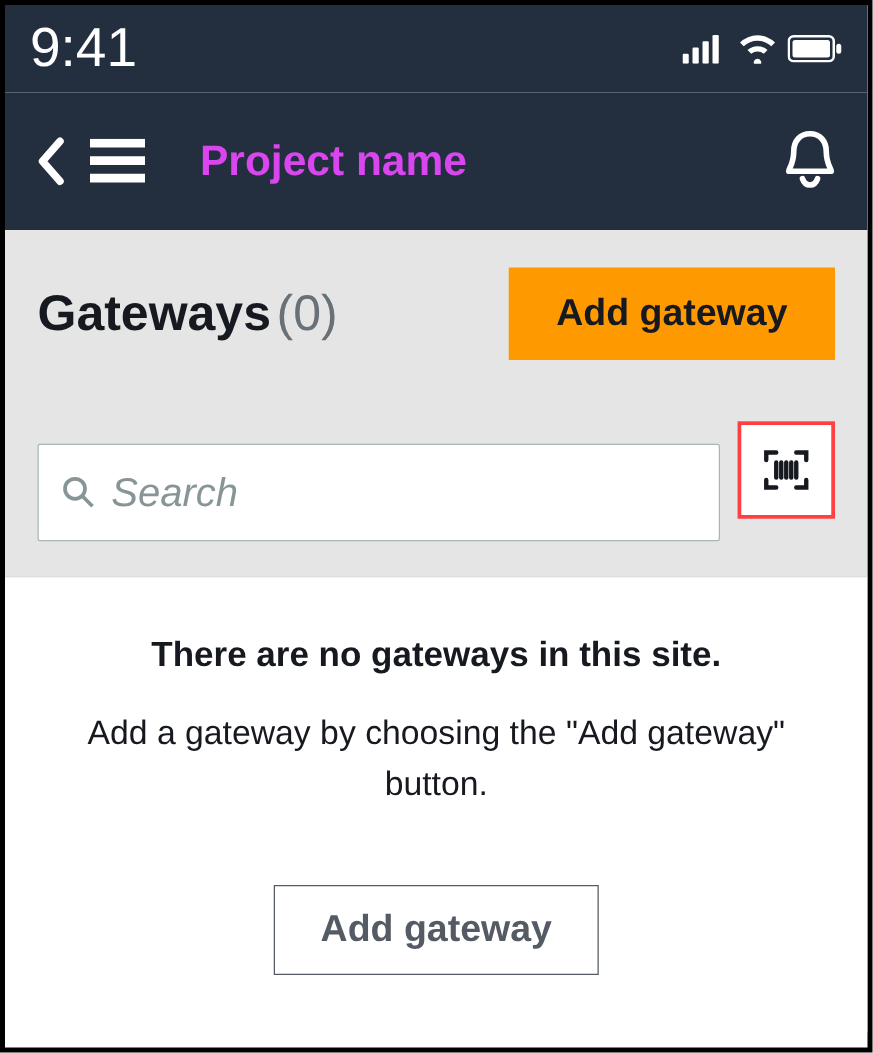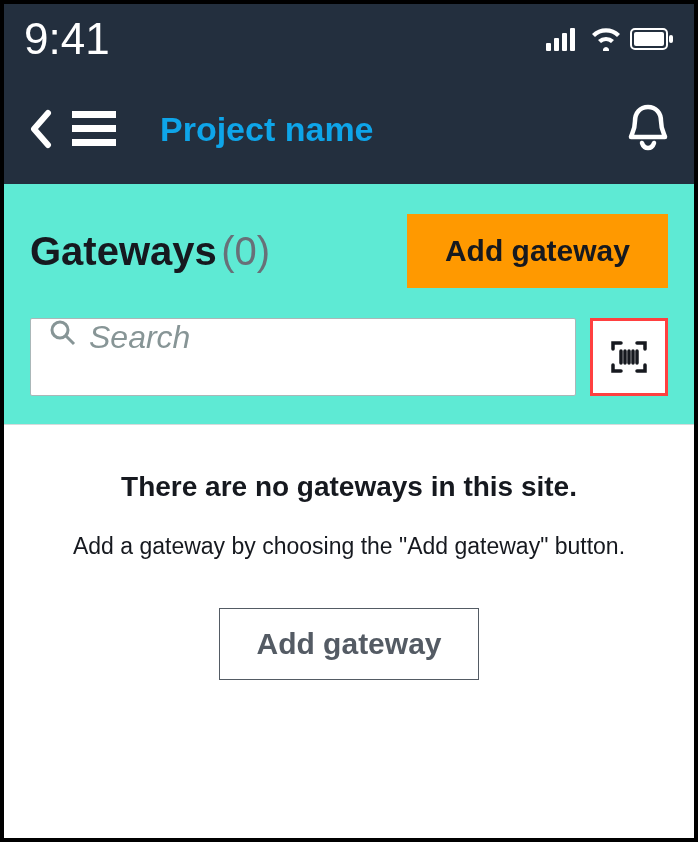--- a/index.html
+++ b/index.html
@@ -28,21 +28,21 @@
       font-size: 44px;
       font-weight: 500;
     }
     .status-icons {
       display: flex;
       align-items: center;
       gap: 8px;
     }
     .header {
       background: #232f3e;
-      color: #0ea5e9;
+      color: #d946ef;
       height: 110px;
       display: flex;
       align-items: center;
       padding: 0 24px;
       gap: 20px;
     }
     .back-btn {
       display: flex;
       align-items: center;
       cursor: pointer;
@@ -55,21 +55,21 @@
     .header-title {
       font-size: 34px;
       font-weight: 700;
       margin-left: 24px;
       flex: 1;
     }
     .bell-btn {
       cursor: pointer;
     }
     .content-top {
-      background: #5eead4;
+      background: #e5e5e5;
       padding: 30px 26px 28px 26px;
       border-bottom: 1px solid #d5dbdb;
     }
     .title-row {
       display: flex;
       justify-content: space-between;
       align-items: center;
       margin-bottom: 30px;
     }
     .page-title {
@@ -97,22 +97,23 @@
       gap: 14px;
     }
     .search-container {
       flex: 1;
       position: relative;
       background: #ffffff;
       border: 1px solid #aab7b8;
       border-radius: 2px;
       height: 78px;
       display: flex;
-      align-items: flex-start;
+      align-items: center;
       padding: 0 18px;
+      margin-top: 37px;
     }
     .search-icon {
       color: #879596;
       margin-right: 12px;
     }
     .search-input {
       border: none;
       outline: none;
       font-size: 32px;
       font-style: italic;
@@ -139,24 +140,24 @@
       padding: 46px 40px;
       text-align: center;
     }
     .empty-title {
       font-size: 28px;
       font-weight: 700;
       color: #16191f;
       margin-bottom: 26px;
     }
     .empty-desc {
-      font-size: 23px;
+      font-size: 27px;
       color: #16191f;
       line-height: 1.5;
-      margin-bottom: 44px;
+      margin-bottom: 61px;
       text-align: center;
     }
     .add-btn-secondary {
       background: #ffffff;
       color: #545b64;
       border: 1px solid #545b64;
       font-size: 30px;
       font-weight: 700;
       padding: 18px 36px;
       cursor: pointer;

